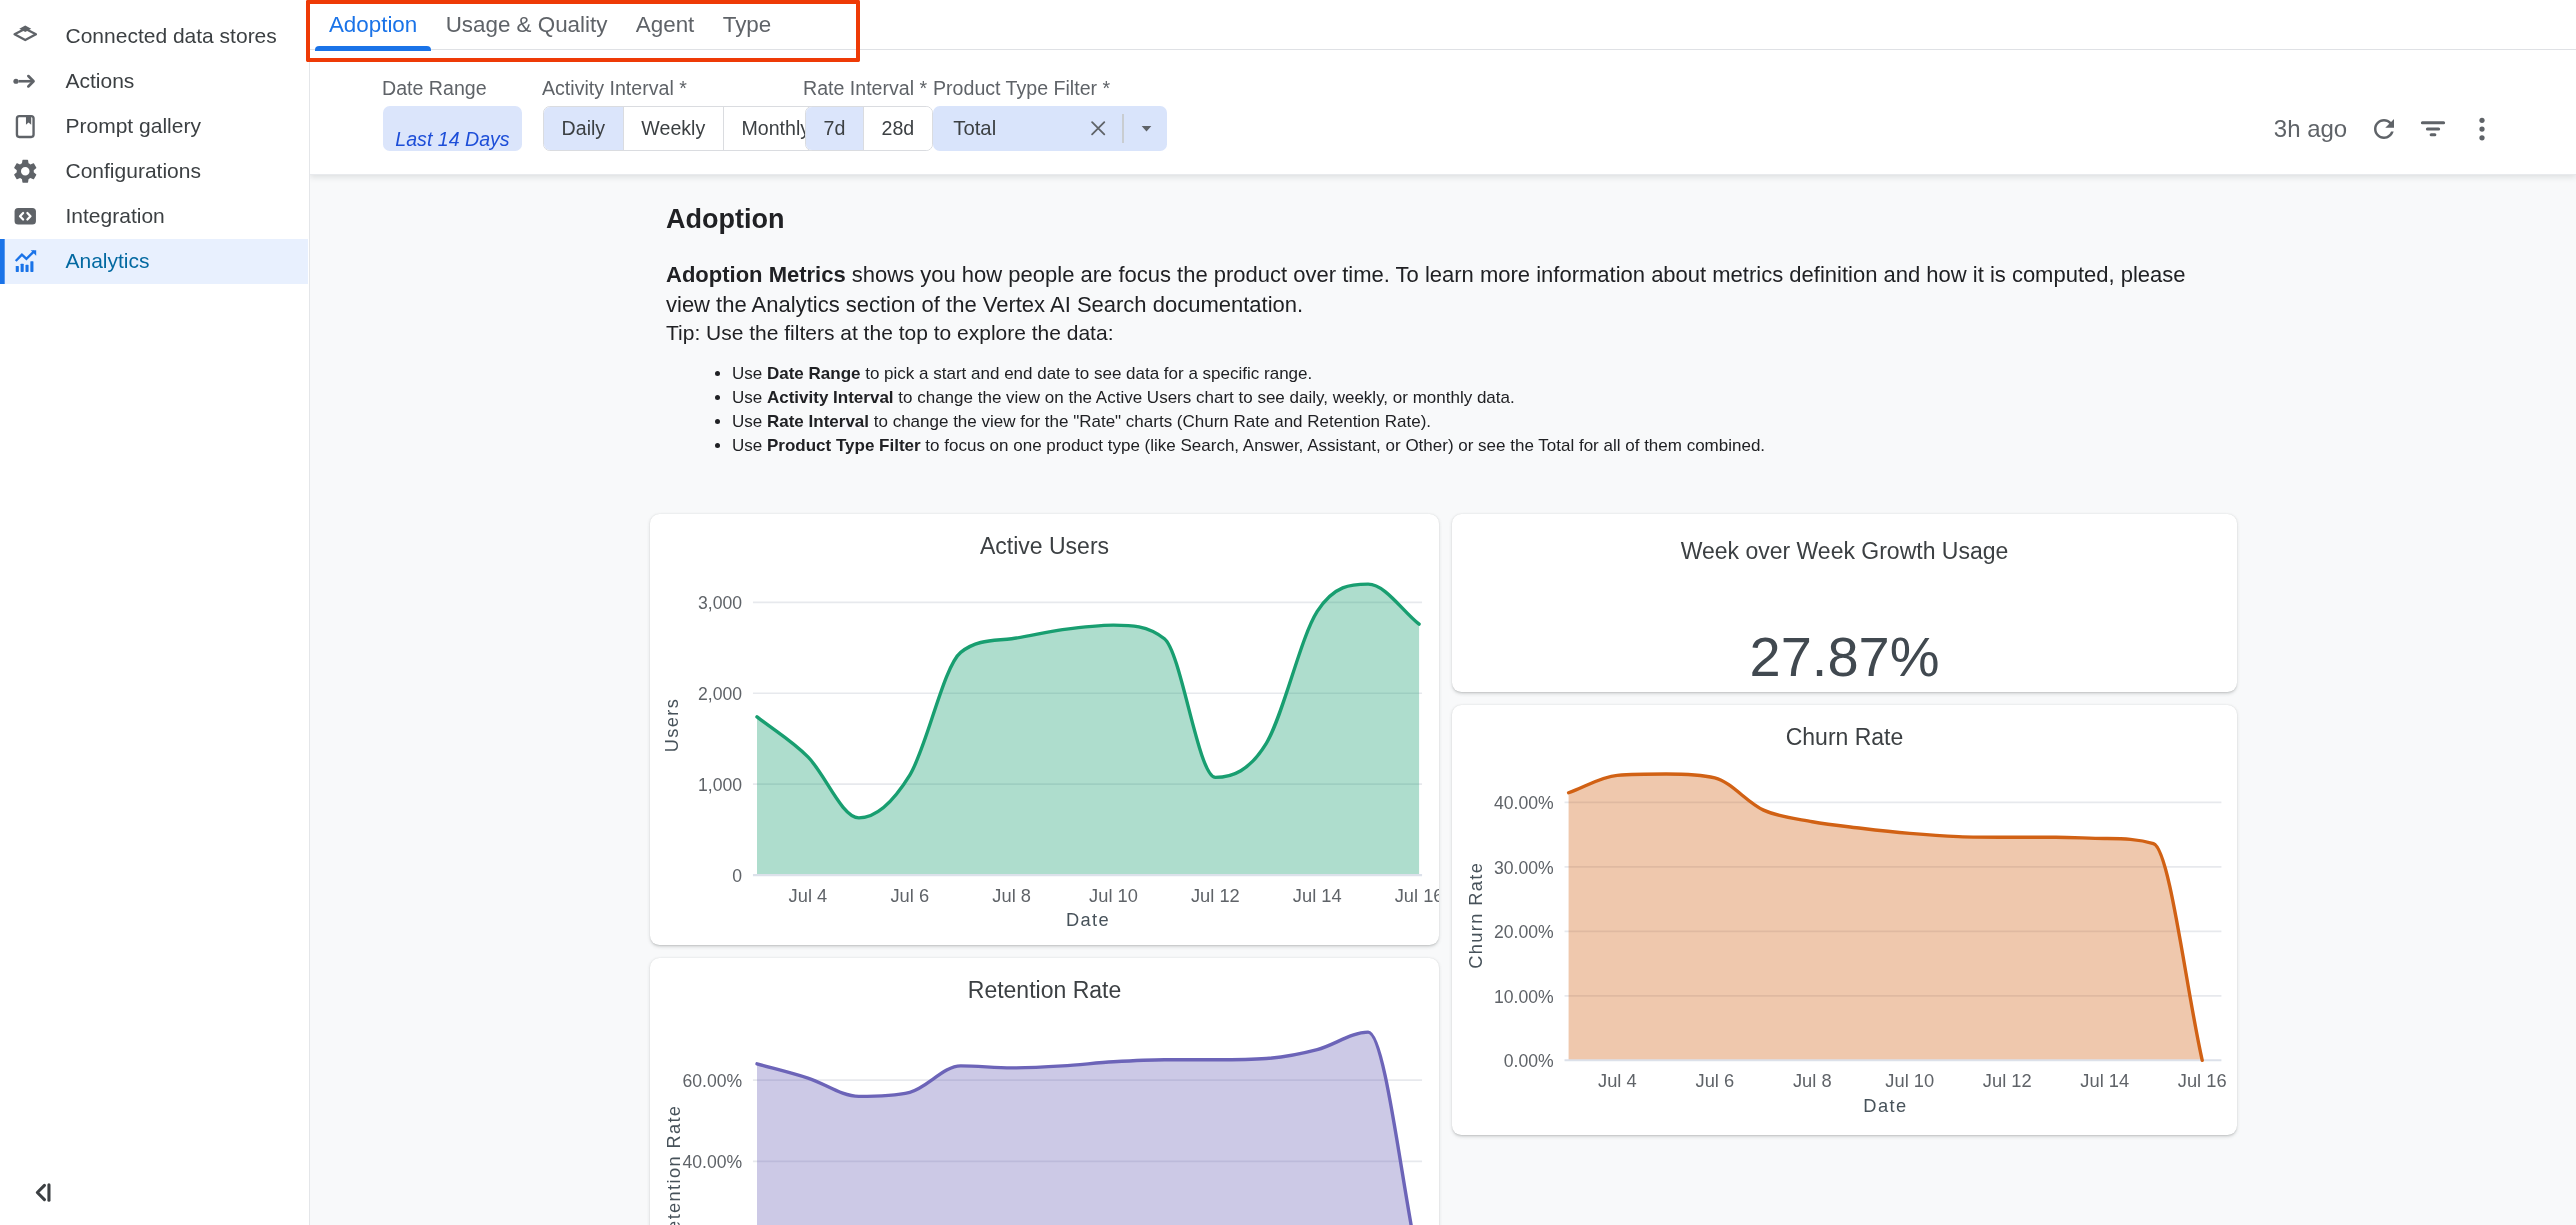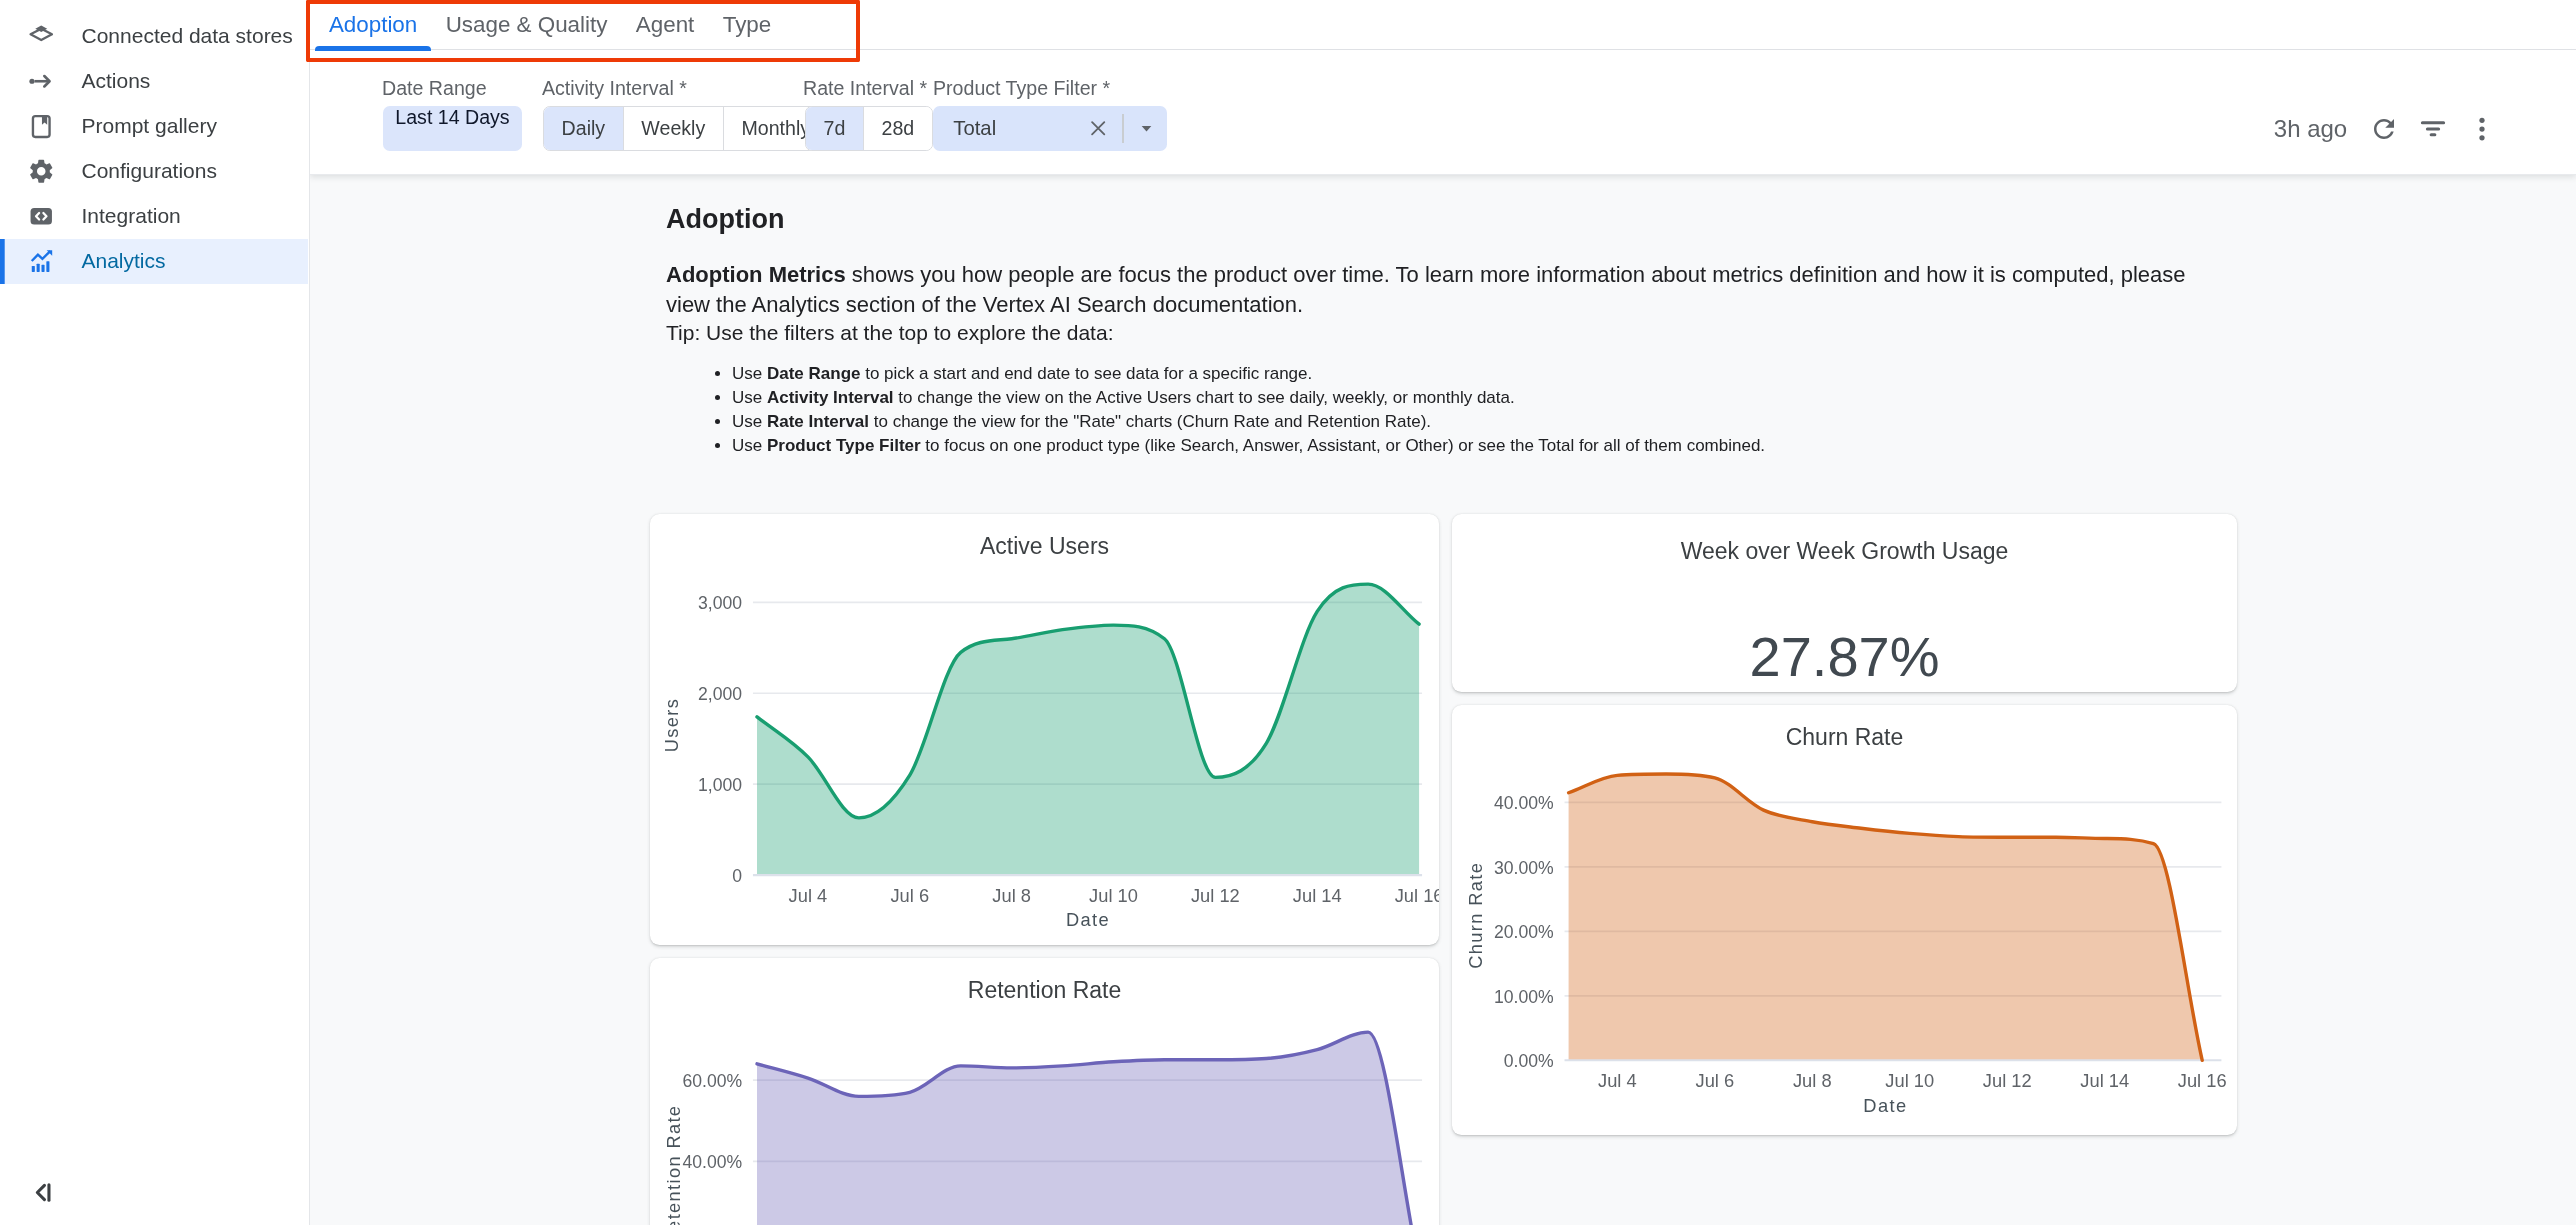--- a/index.html
+++ b/index.html
@@ -3,21 +3,21 @@
 <meta charset="utf-8">
 <style>
   * { box-sizing: border-box; margin: 0; padding: 0; }
   html, body { width: 2576px; height: 1226px; overflow: hidden; background: #fff;
     font-family: "Liberation Sans", "DejaVu Sans", sans-serif; color: #202124; }
 
   
   .sidebar { position: absolute; left: 0; top: 0; width: 310px; height: 1226px;
     background: #fff; border-right: 1.4px solid #e4e6e9; z-index: 20; }
   .sb-list { position: absolute; top: 13.6px; left: 0; right: 1.4px; }
-  .sb-item { height: 45px; display: flex; align-items: center; padding-left: 27px;
+  .sb-item { height: 45px; display: flex; align-items: center; padding-left: 11px;
     gap: 26px; cursor: pointer; color: #3c4043; }
   .sb-item .sb-ic { width: 28.5px; height: 28.5px; flex: 0 0 28.5px; display: flex; }
   .sb-item .sb-ic svg { width: 28.5px; height: 28.5px; }
   .sb-label { font-size: 21px; white-space: nowrap; }
   .sb-item.selected { background: #e8f0fe; box-shadow: inset 4.7px 0 0 #1a73e8; }
   .sb-item.selected .sb-label { color: #0369a1; font-weight: 500; }
   .collapse-btn { position: absolute; left: 23px; bottom: 15px; width: 38px; height: 38px;
     display: flex; align-items: center; justify-content: center; cursor: pointer; }
   .collapse-btn svg { width: 31px; height: 31px; }
 
@@ -32,22 +32,22 @@
     background: #1a73e8; border-radius: 4.1px 4.1px 0 0; }
   .annotation-box { position: absolute; left: 306px; top: 0; width: 554px; height: 62px;
     border: 4.1px solid #ee3a06; border-radius: 1.4px; z-index: 60; pointer-events: none; }
 
   
   .filterbar { position: absolute; left: 310px; right: 0; top: 50px; height: 125px;
     background: #fff; border-bottom: 0.7px solid #e8eaed;
     box-shadow: 0 2.7px 6.1px rgba(60,64,67,.14); z-index: 9; }
   .f-label { position: absolute; top: 27px; font-size: 19.6px; color: #5f6368; white-space: nowrap; }
   .chip { position: absolute; top: 56px; height: 45px; background: #dbe5fb;
-    border-radius: 6.8px; display: flex; align-items: flex-start; justify-content: center;
-    font-size: 19.6px; color: #0f172a; cursor: pointer; }
+    border-radius: 6.8px; display: flex; align-items: flex-end; justify-content: center;
+    font-size: 19.6px; color: #1d4ed8; cursor: pointer; font-style: italic; }
   .seg { position: absolute; top: 56px; height: 45px; display: flex;
     border: 1.4px solid #dadce0; border-radius: 6.8px; overflow: hidden; background: #fff; }
   .seg .opt { border: none; background: #fff; font-family: inherit; font-size: 19.6px;
     color: #3c4043; padding: 0 17.6px; border-left: 1.4px solid #dadce0; cursor: pointer;
     display: flex; align-items: center; }
   .seg .opt:first-child { border-left: none; }
   .seg .opt.sel { background: #dbe5fb; }
   .pchip { position: absolute; left: 623px; top: 56px; width: 234px; height: 45px;
     background: #d9e4fb; border-radius: 6.8px; display: flex; align-items: center; cursor: pointer; }
   .pchip .pt { font-size: 20.3px; color: #3c4043; margin-left: 20.3px; flex: 1; }

